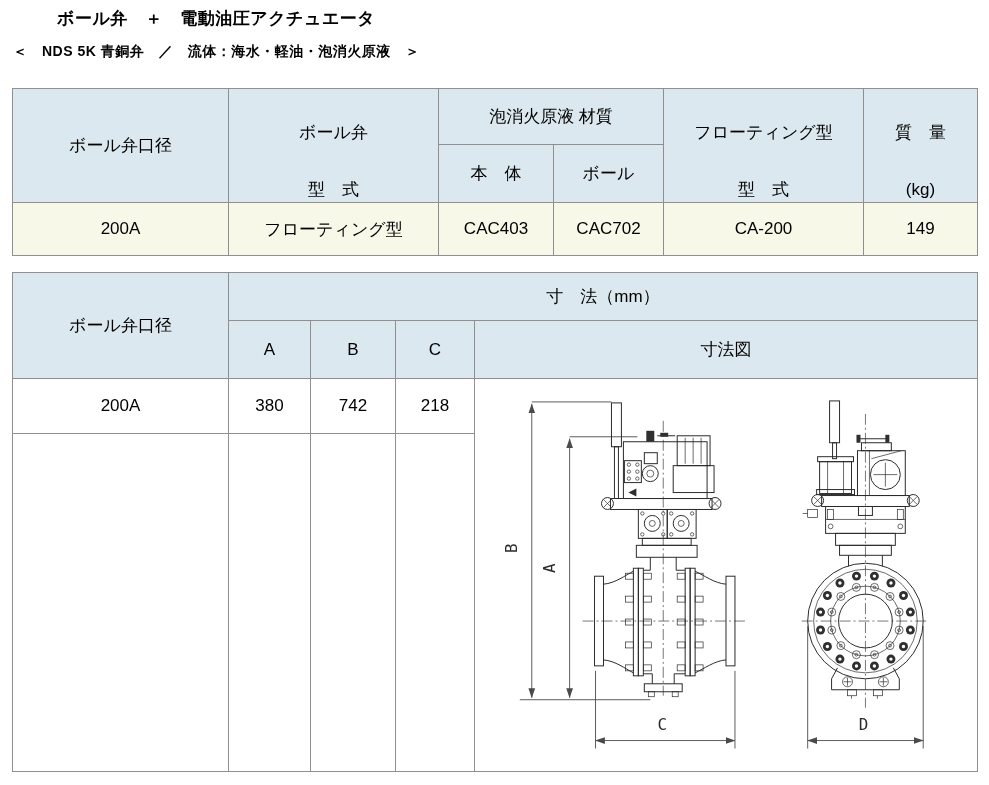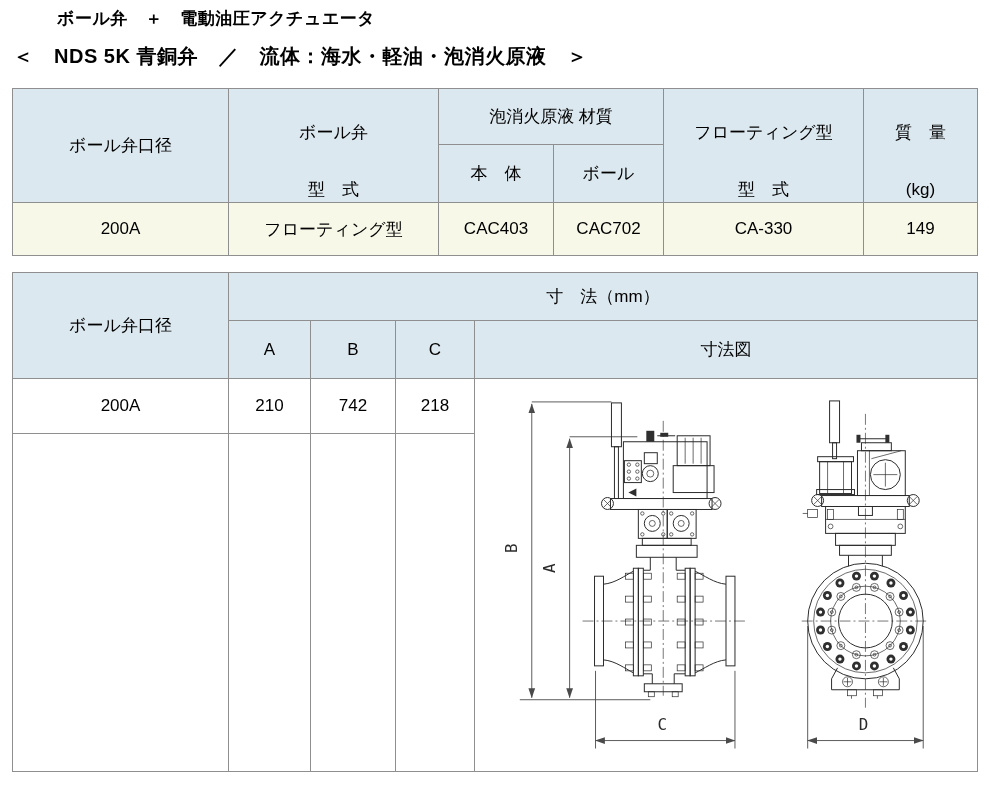--- a/index.html
+++ b/index.html
@@ -2,21 +2,21 @@
 <html><head>
 <meta charset="utf-8">
 <style>
   html,body { margin:0; padding:0; }
   body {
     width:989px; height:785px; position:relative;
     background:#ffffff; color:#000;
     font-family:"Liberation Sans","DejaVu Sans",sans-serif;
   }
   .title    { position:absolute; left:13px; top:7px;  font-size:17px; font-weight:bold; letter-spacing:.5px; white-space:pre;margin-left:44px; }
-  .subtitle { position:absolute; left:13px; top:43px; font-size:20px; font-weight:bold; letter-spacing:.5px; white-space:pre;text-align:center; }
+  .subtitle { position:absolute; left:13px; top:43px; font-size:14px; font-weight:bold; letter-spacing:.5px; white-space:pre;text-align:center; }
 
   table { position:absolute; left:12px; border-collapse:collapse; table-layout:fixed; }
   #spec-table { top:88px; }
   #dim-table  { top:272px; }
   td {
     border:1px solid #8f8f8f; text-align:center; vertical-align:middle;
     font-size:17px; padding:0; overflow:hidden;
   }
   .hd    { background:#dce8ef; }
   .cream { background:#f8f8e8; }
@@ -69,21 +69,21 @@
   </tr>
   <tr class="r1b">
     <td class="hd">本　体</td>
     <td class="hd">ボール</td>
   </tr>
   <tr class="r1c">
     <td class="cream">200A</td>
     <td class="cream">フローティング型</td>
     <td class="cream">CAC403</td>
     <td class="cream">CAC702</td>
-    <td class="cream">CA-330</td>
+    <td class="cream">CA-200</td>
     <td class="cream">149</td>
   </tr>
 </tbody>
   </table>
 
 <table id="dim-table">
   <colgroup>
     <col style="width:216px">
       <col style="width:82px">
       <col style="width:85px">
@@ -96,21 +96,21 @@
     <td colspan="4" class="hd">寸　法（mm）</td>
   </tr>
   <tr class="r2b">
     <td class="hd">A</td>
     <td class="hd">B</td>
     <td class="hd">C</td>
     <td class="hd">寸法図</td>
   </tr>
   <tr class="r2c">
     <td>200A</td>
-    <td>210</td>
+    <td>380</td>
     <td>742</td>
     <td>218</td>
     <td rowspan="2" class="drawcell">
 
       <svg width="501" height="392" viewBox="0 0 503 392" preserveAspectRatio="xMidYMin meet">
         <defs>
           <marker id="arr" viewBox="0 0 10 10" refX="9.5" refY="5" markerWidth="11" markerHeight="11" orient="auto-start-reverse">
             <path d="M0,1.6 L10,5 L0,8.4 z" fill="#4a4a4a"></path>
           </marker>
           <g id="bd">

